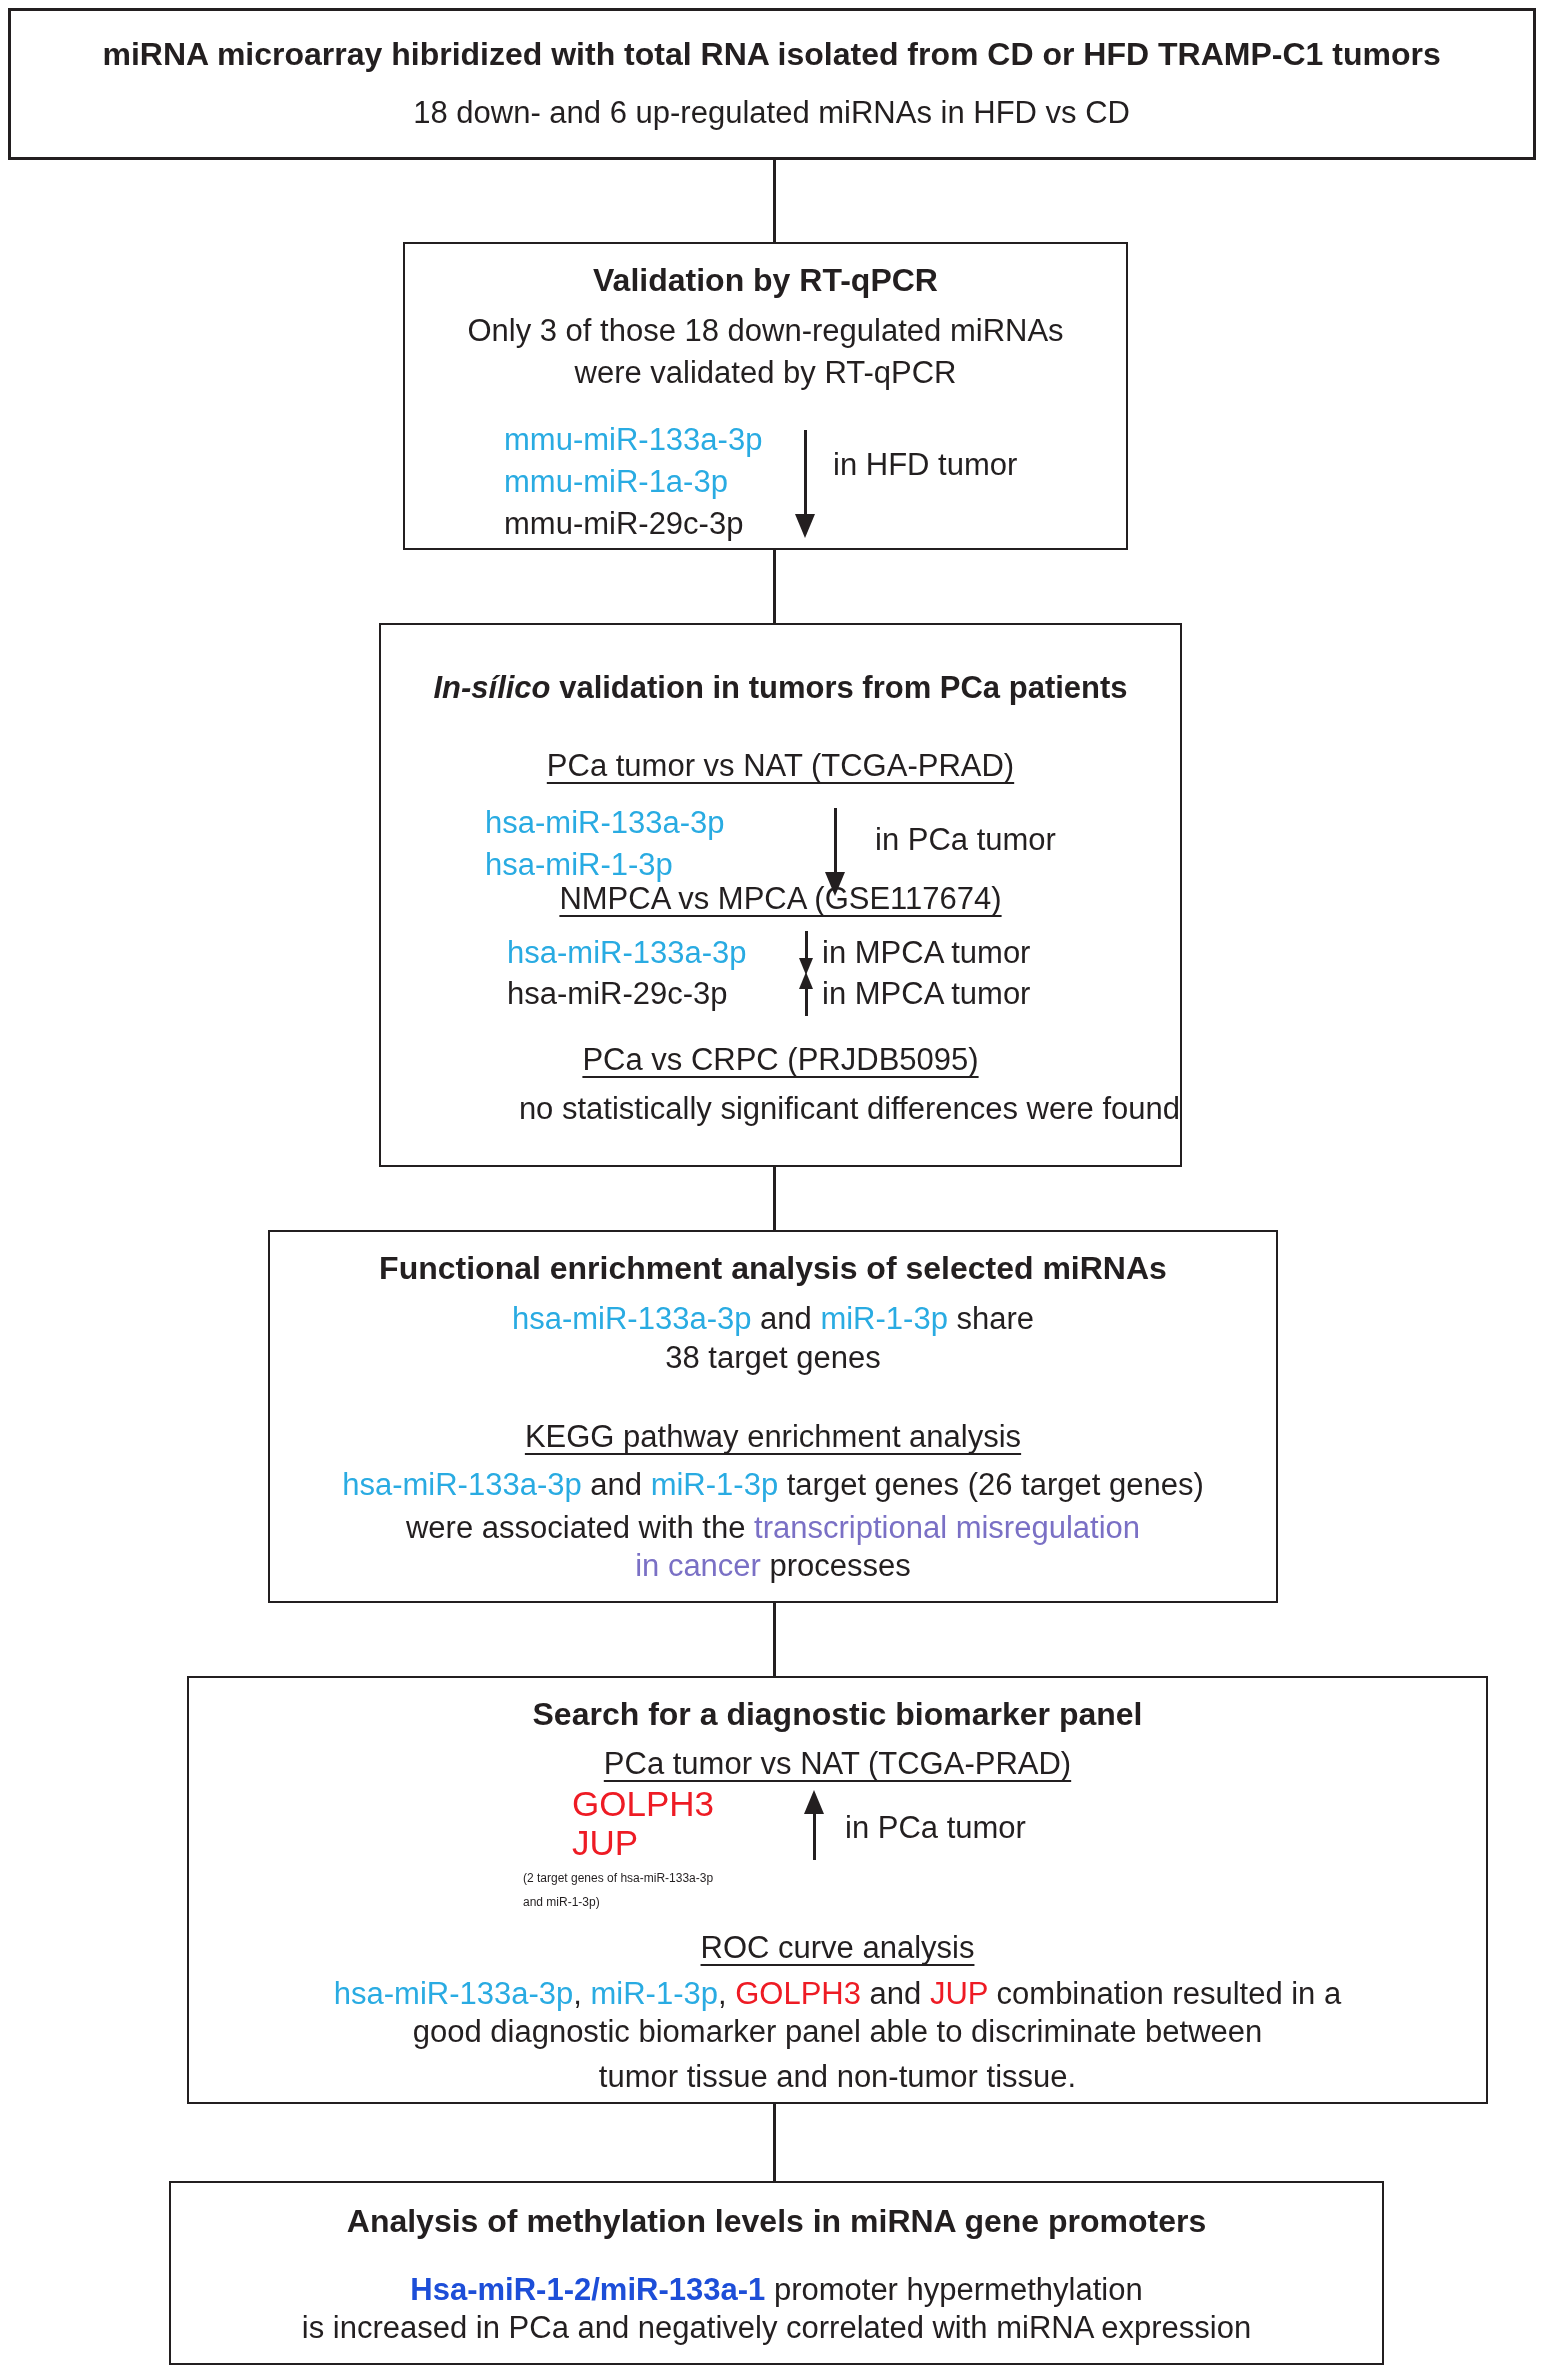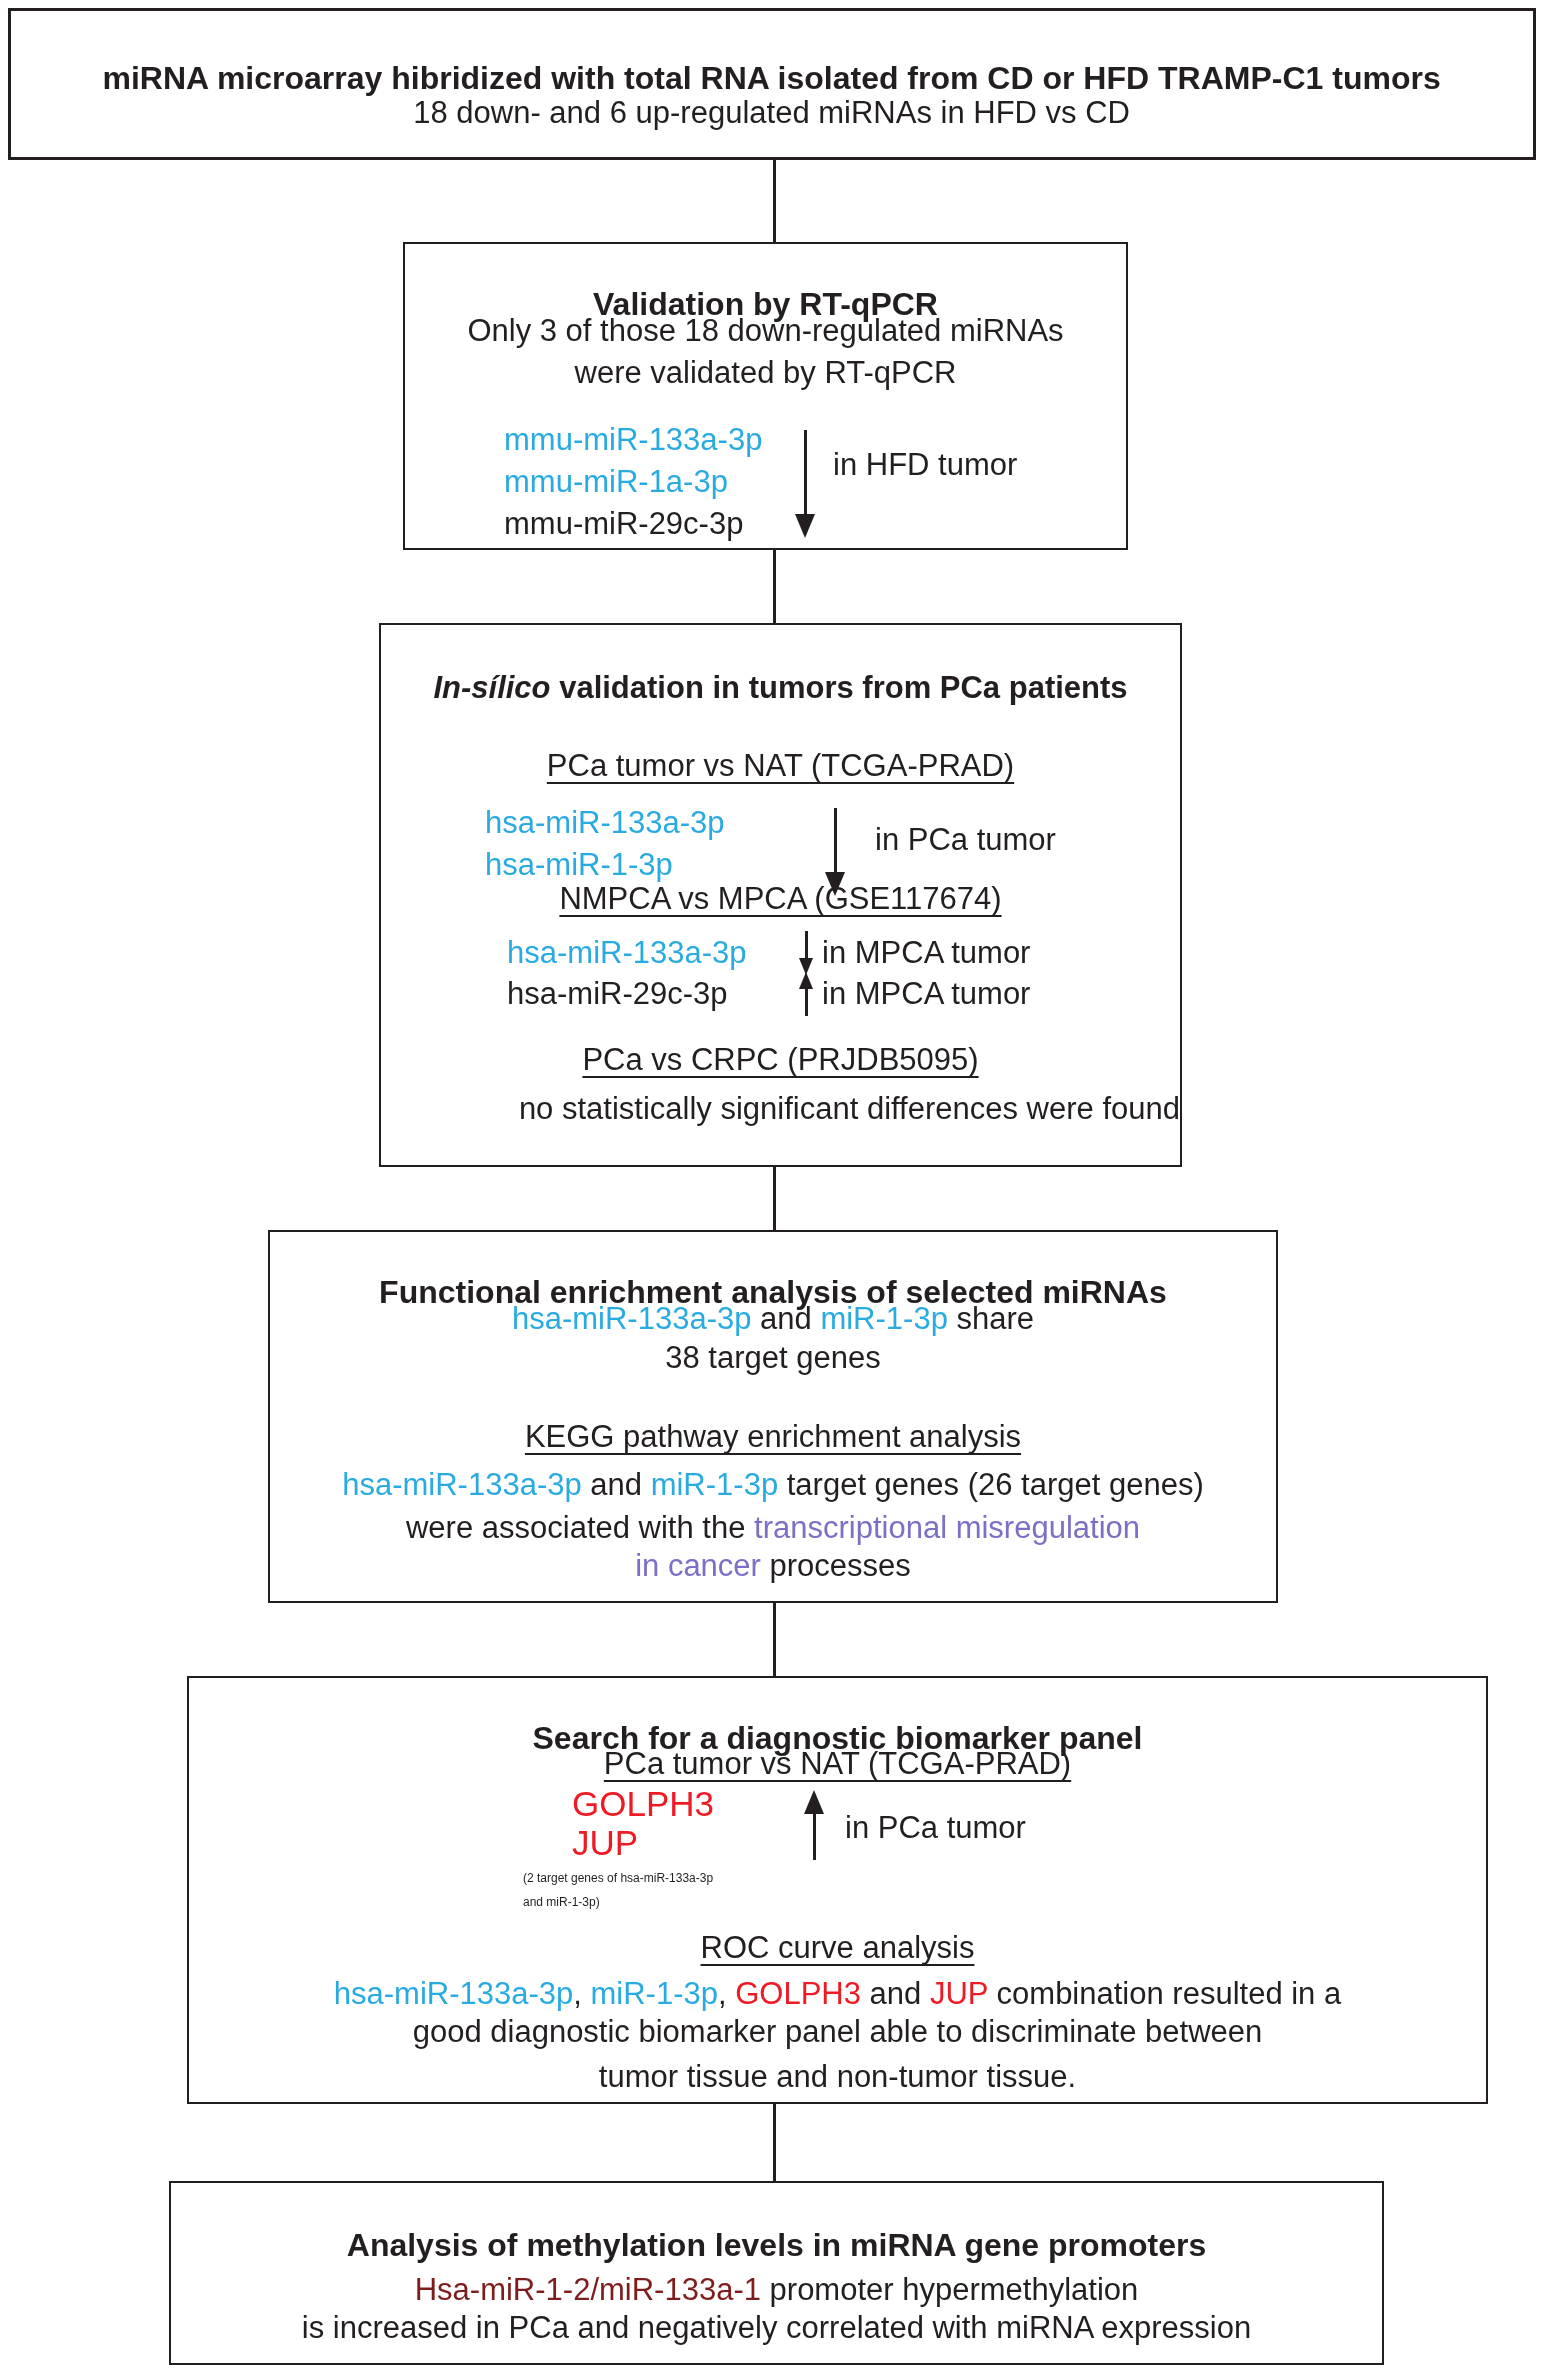--- a/index.html
+++ b/index.html
@@ -5,28 +5,28 @@
   html,body { margin:0; padding:0; background:#ffffff; }
   .canvas {
     position:relative; width:1547px; height:2378px; background:#ffffff;
     font-family:"Liberation Sans", sans-serif; color:#231F20; overflow:hidden;
   }
   .box { position:absolute; box-sizing:border-box; border:2.9px solid #231F20; background:#ffffff; }
   .line { position:absolute; left:0; right:0; text-align:center; font-size:31px; line-height:38px; white-space:nowrap; }
   .left  { right:auto; text-align:left; }
   .bold  { font-weight:bold; }
   .it    { font-style:italic; }
-  .fs34  { font-size:32px;margin-top:24px; }
+  .fs34  { font-size:32px; }
   .fs37  { font-size:35px; }
   .fs20  { font-size:12px; line-height:24px; }
   .u { text-decoration:underline; text-underline-offset:5.7px; text-decoration-thickness:2.4px; }
   .cyan   { color:#29ABE2; }
   .red    { color:#EE1B24; }
   .purple { color:#7A70C5; }
-  .cornflower { color:#7f1d1d; }
+  .cornflower { color:#1d4ed8;font-weight:bold; }
   .connector { position:absolute; left:773px; width:2.9px; background:#231F20; }
 
   
   .v-arrow { position:absolute; }
   .v-arrow .stem { position:absolute; left:50%; width:2.9px; margin-left:-1.4px; background:#231F20; }
   .v-arrow .head { position:absolute; left:50%; width:0; height:0; }
   .v-arrow.down .stem { top:0; bottom:15px; }
   .v-arrow.down .head { bottom:0; margin-left:-10.5px;
       border-left:10.5px solid transparent; border-right:10.5px solid transparent; border-top:24px solid #231F20; }
   .v-arrow.up .stem { top:15px; bottom:0; }

